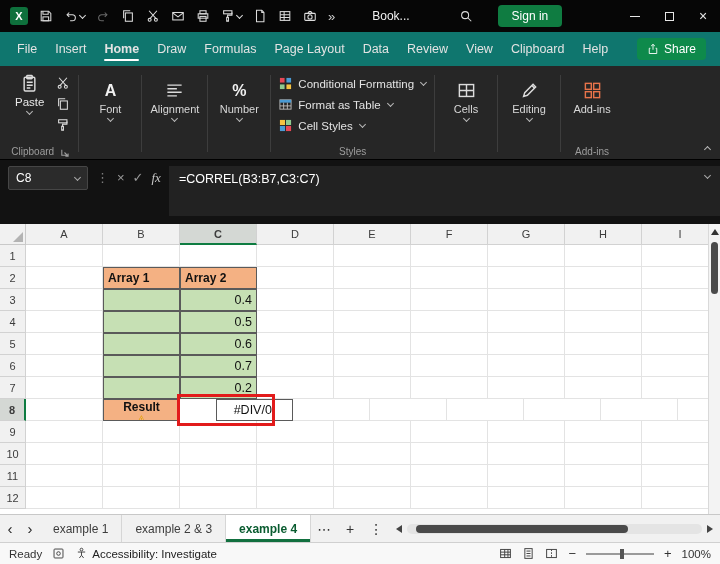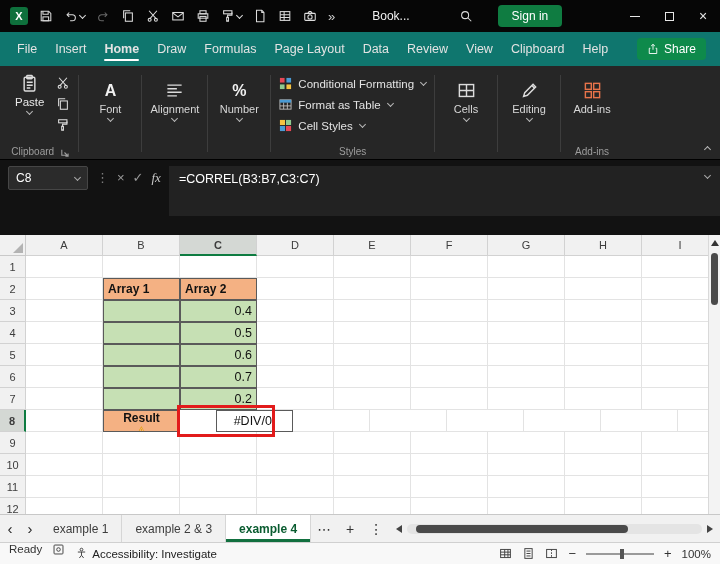--- a/index.html
+++ b/index.html
@@ -51,21 +51,21 @@
   .bigicon { height:24px; display:flex; align-items:flex-end; font-size:16px; font-weight:bold; color:#f0f0f0; }
   .clabel { font-size:11px; color:#d8d8d8; }
   .styles-group { align-items:flex-start; padding-top:4px; min-width:146px; }
   .style-btn { display:flex; align-items:center; gap:6px; height:21px; color:#e3e3e3; font-size:11.5px; }
   .style-btn .cv { color:#b8b8b8; margin-left:1px; }
   .styles-group .glabel-row { align-self:center; }
   .sic { width:13px; height:13px; display:block; }
   .collapse-ribbon { position:absolute; right:10px; bottom:7px; color:#b8b8b8; }
 
   
-  .formulabar { height:75px; flex:none; background:#121212; display:flex; align-items:flex-start; gap:8px; padding:6px 0 0 8px; }
+  .formulabar { height:64px; flex:none; background:#121212; display:flex; align-items:flex-start; gap:8px; padding:6px 0 0 8px; }
   .namebox { width:80px; height:24px; background:#2b2b2b; border:1px solid #464646; border-radius:2px; color:#fff; font-size:12px; display:flex; align-items:center; padding:0 7px; flex:none; }
   .namebox .cv { color:#aaa; margin-left:auto; }
   .fb-dots { color:#7c7c7c; font-size:13px; padding-top:4px; }
   .fb-sym { color:#9a9a9a; font-size:13px; padding-top:4px; }
   .fb-fx { color:#c8c8c8; font-size:13px; font-style:italic; font-family:"Liberation Serif",serif; padding-top:4px; }
   .fb-input { flex:1; height:50px; background:#222; color:#fff; font-size:12.5px; padding:6px 26px 0 10px; position:relative; }
   .fb-expand { position:absolute; right:10px; top:9px; color:#aaa; }
 
   
   .grid-wrap { flex:1; position:relative; background:#fff; overflow:hidden; }
@@ -100,21 +100,21 @@
   .sheet-tab.active::after { content:""; position:absolute; left:0; right:0; bottom:0; height:3px; background:#12703F; }
   .tab-sq { width:26px; display:flex; align-items:center; justify-content:center; font-size:14px; color:#333; }
   .hscroll { flex:1; display:flex; align-items:center; gap:5px; padding:0 7px; }
   .hs-arrow { width:0; height:0; }
   .hs-left  { border-top:4px solid transparent; border-bottom:4px solid transparent; border-right:6px solid #444; }
   .hs-right { border-top:4px solid transparent; border-bottom:4px solid transparent; border-left:6px solid #444; }
   .hs-track { flex:1; height:10px; background:#e4e4e4; border-radius:5px; position:relative; }
   .hs-thumb { position:absolute; left:3%; top:1px; width:72%; height:8px; background:#4a4a4a; border-radius:4px; }
 
   
-  .statusbar { height:22px; flex:none; background:#f8f8f8; border-top:1px solid #d0d0d0; display:flex; gap:10px; padding:0 9px; font-size:11.5px; color:#333; }
+  .statusbar { height:22px; flex:none; background:#f8f8f8; border-top:1px solid #d0d0d0; display:flex; align-items:center; gap:10px; padding:0 9px; font-size:11.5px; color:#333; }
   .statusbar .ic { stroke:#444; width:13px; height:13px; }
   .sb-acc { display:flex; align-items:center; gap:4px; font-weight:normal; color:#222; }
   .sb-right { margin-left:auto; display:flex; align-items:center; gap:10px; }
   .zoom-sign { font-size:13px; color:#333; }
   .zoom-track { width:68px; height:2px; background:#9a9a9a; position:relative; }
   .zoom-thumb { position:absolute; left:50%; top:-4px; width:4px; height:10px; background:#555; }
 </style>
 </head>
 <body>
 

